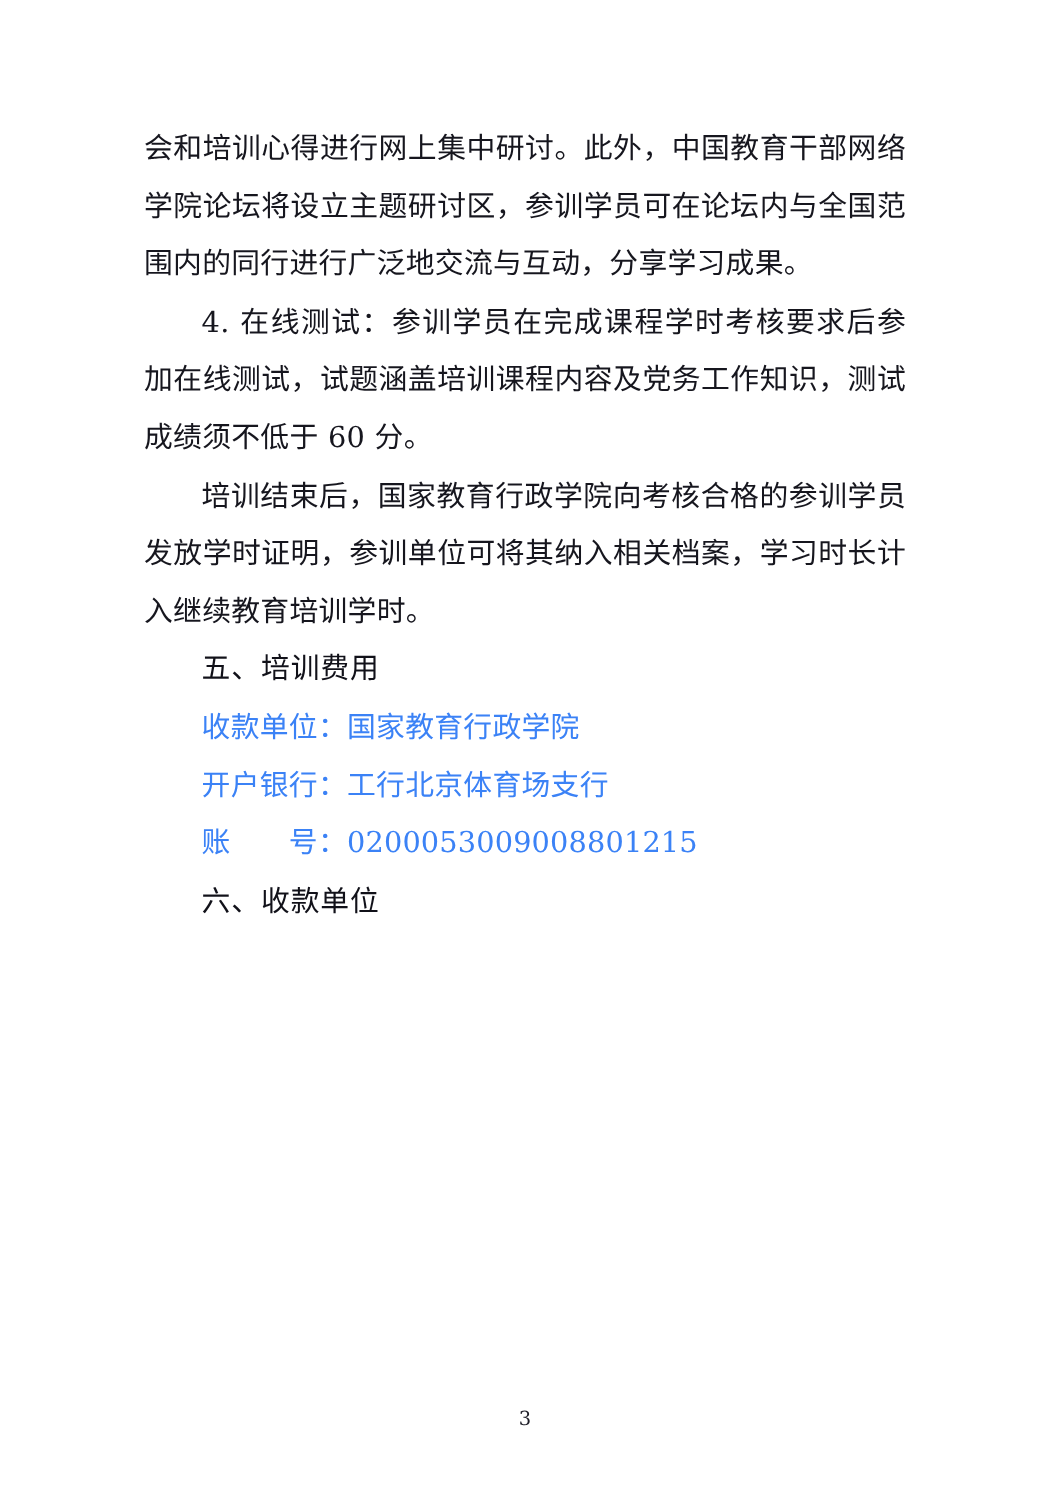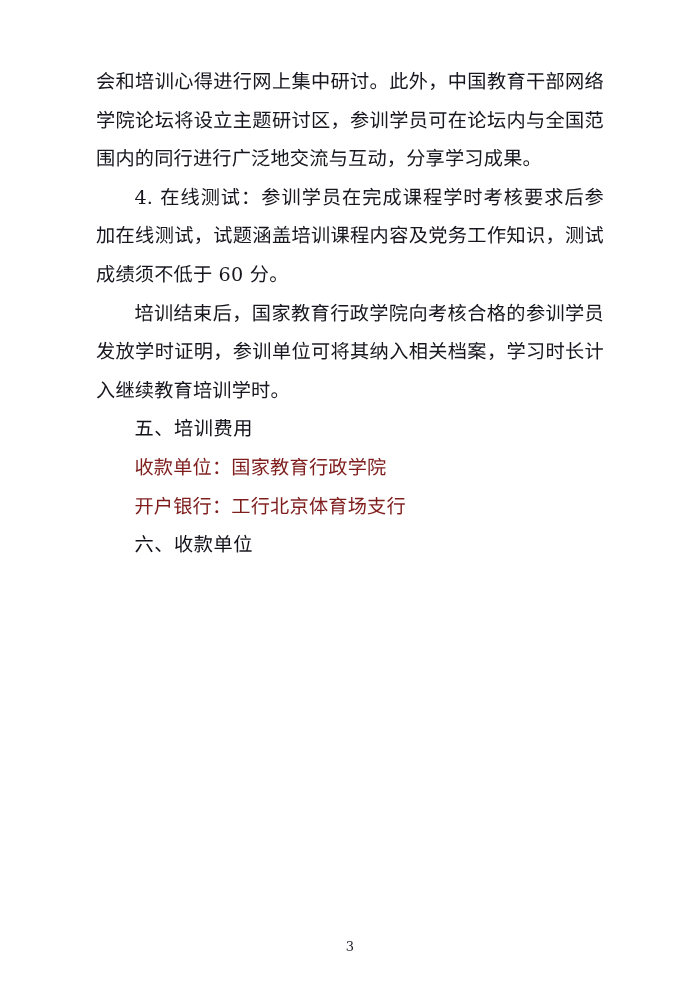--- a/index.html
+++ b/index.html
@@ -21,21 +21,21 @@
   .page {
     position: absolute;
     inset: 0;
     background: #ffffff;
   }
 
   
   .text-column {
     position: absolute;
     left: 96px;
-    top: 63px;
+    top: 80px;
     width: 508px;
   }
 
   .para {
     font-size: 19.2px;
     line-height: 38.6px;
     text-align: justify;
     text-justify: inter-ideograph;
     text-align-last: left;
     letter-spacing: 0.2px;
@@ -58,21 +58,21 @@
     color: #111119;
     font-family: "DejaVu Sans", "Liberation Sans", sans-serif;
   }
 
   .acct-line {
     font-size: 19.2px;
     line-height: 38.6px;
     margin: 0;
     text-indent: 2em;
     letter-spacing: 0.2px;
-    color: #7f1d1d;
+    color: #3b82f6;
     white-space: pre;
     font-family: "DejaVu Serif", "Liberation Serif", serif;
   }
 
   .num {
     font-family: "DejaVu Serif", "Liberation Serif", serif;
     letter-spacing: 0.1px;
   }
 
   .page-number {
@@ -101,20 +101,21 @@
 
     <p class="para indent">培训结束后，国家教育行政学院向考核合格的参训学员发放学时证明，参训单位可将其纳入相关档案，学习时长计入继续教育培训学时。</p>
 
     <h2 class="heading">五、培训费用</h2>
 
 
     <p class="acct-line"><span>收款单位：</span><span>国家教育行政学院</span></p>
 
     <p class="acct-line"><span>开户银行：</span><span>工行北京体育场支行</span></p>
 
+    <p class="acct-line"><span>账　　号：</span><span class="num">0200053009008801215</span></p>
 
 
     <h2 class="heading">六、收款单位</h2>
 
 
   </div>
 
   <div class="page-number">3</div>
 
 </div>

